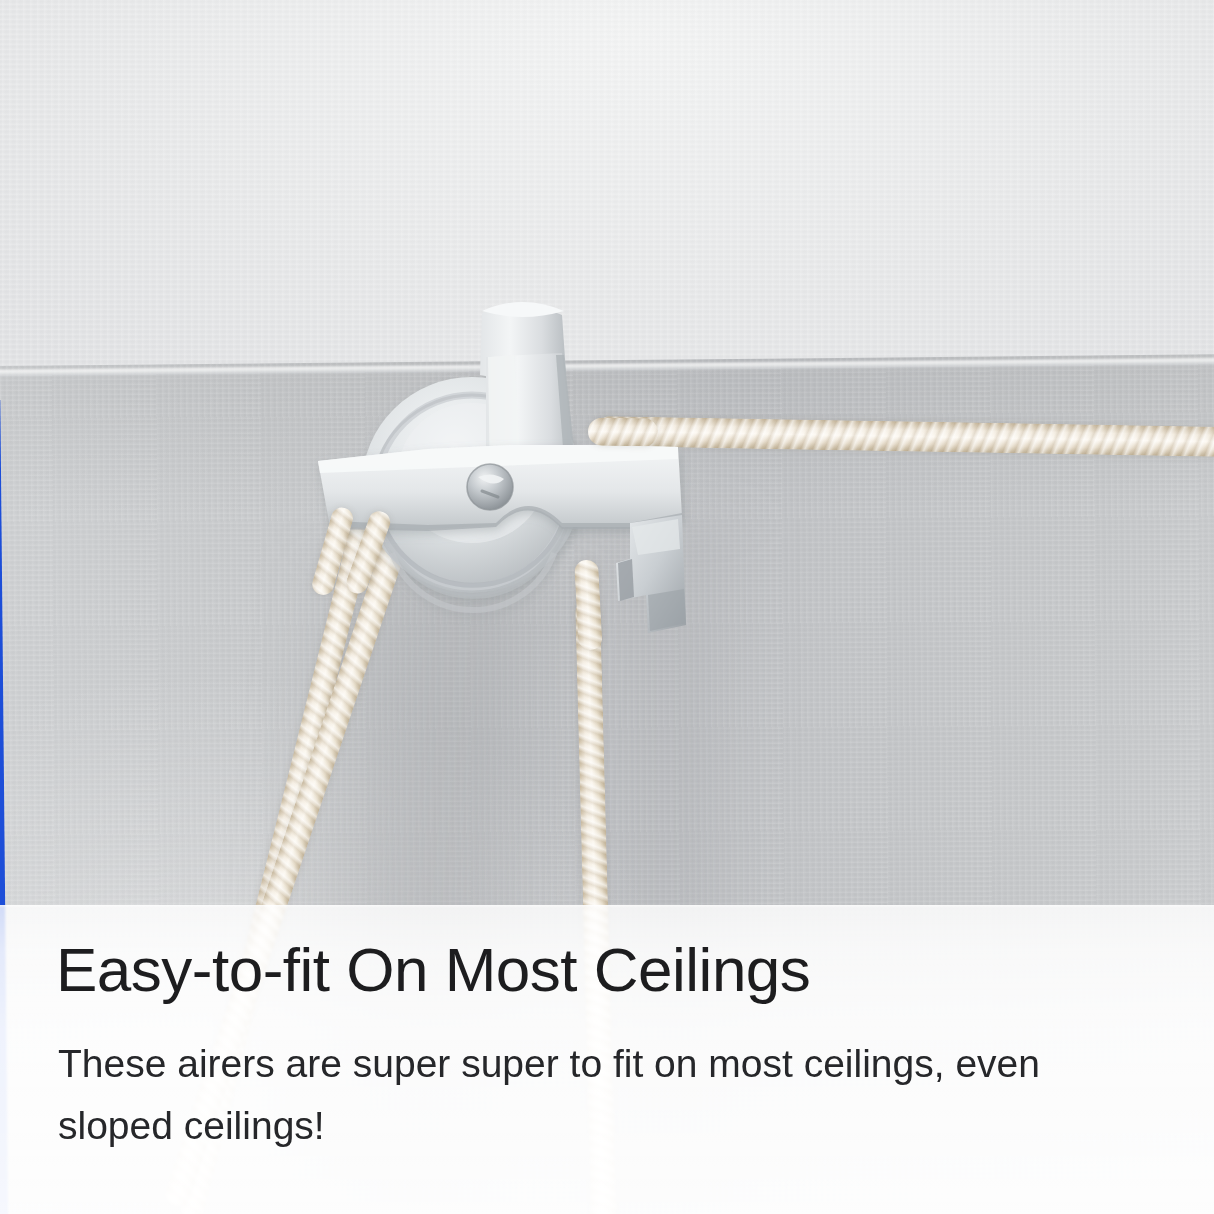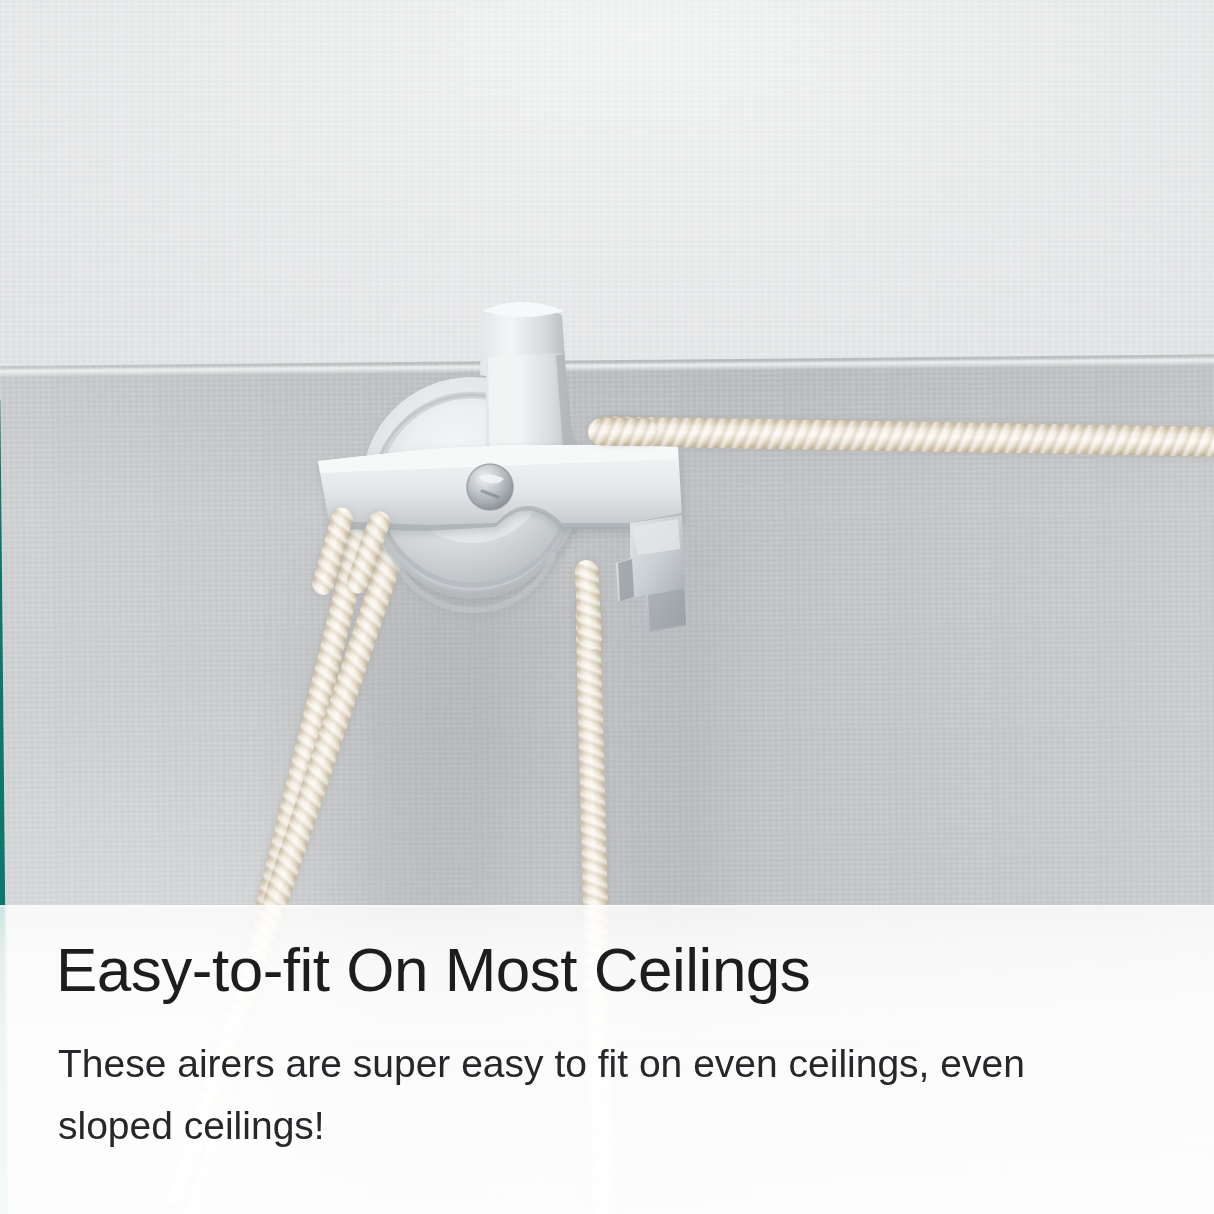--- a/index.html
+++ b/index.html
@@ -9,21 +9,21 @@
   }
   body {
     font-family: "Liberation Sans", sans-serif;
   }
 
   #scene {
     position: relative;
     width: 1214px;
     height: 1214px;
     overflow: hidden;
-    background: #0f766e;
+    background: #1d4ed8;
   }
 
   
   .photo {
     position: absolute;
     inset: 0;
     overflow: hidden;
   }
 
   
@@ -357,16 +357,16 @@
 
     <div class="rope horizontal-weave" style="left:588px; top:418px; width:70px; height:28px; transform:rotate(1deg);"></div>
     <div class="rope vertical-weave" style="left:334px; top:508px; width:22px; height:90px; transform:rotate(16deg); transform-origin:50% 0;"></div>
     <div class="rope vertical-weave" style="left:372px; top:512px; width:22px; height:86px; transform:rotate(20deg); transform-origin:50% 0;"></div>
     <div class="rope vertical-weave" style="left:574px; top:560px; width:24px; height:90px; transform:rotate(-3deg); transform-origin:50% 0;"></div>
 
   </div>
 
   <div id="text-overlay">
     <h1 class="headline">Easy-to-fit On Most Ceilings</h1>
-    <p class="subline">These airers are super easy to fit on even ceilings, even sloped ceilings!</p>
+    <p class="subline">These airers are super super to fit on most ceilings, even sloped ceilings!</p>
   </div>
 
 </div>
 
 </body></html>

